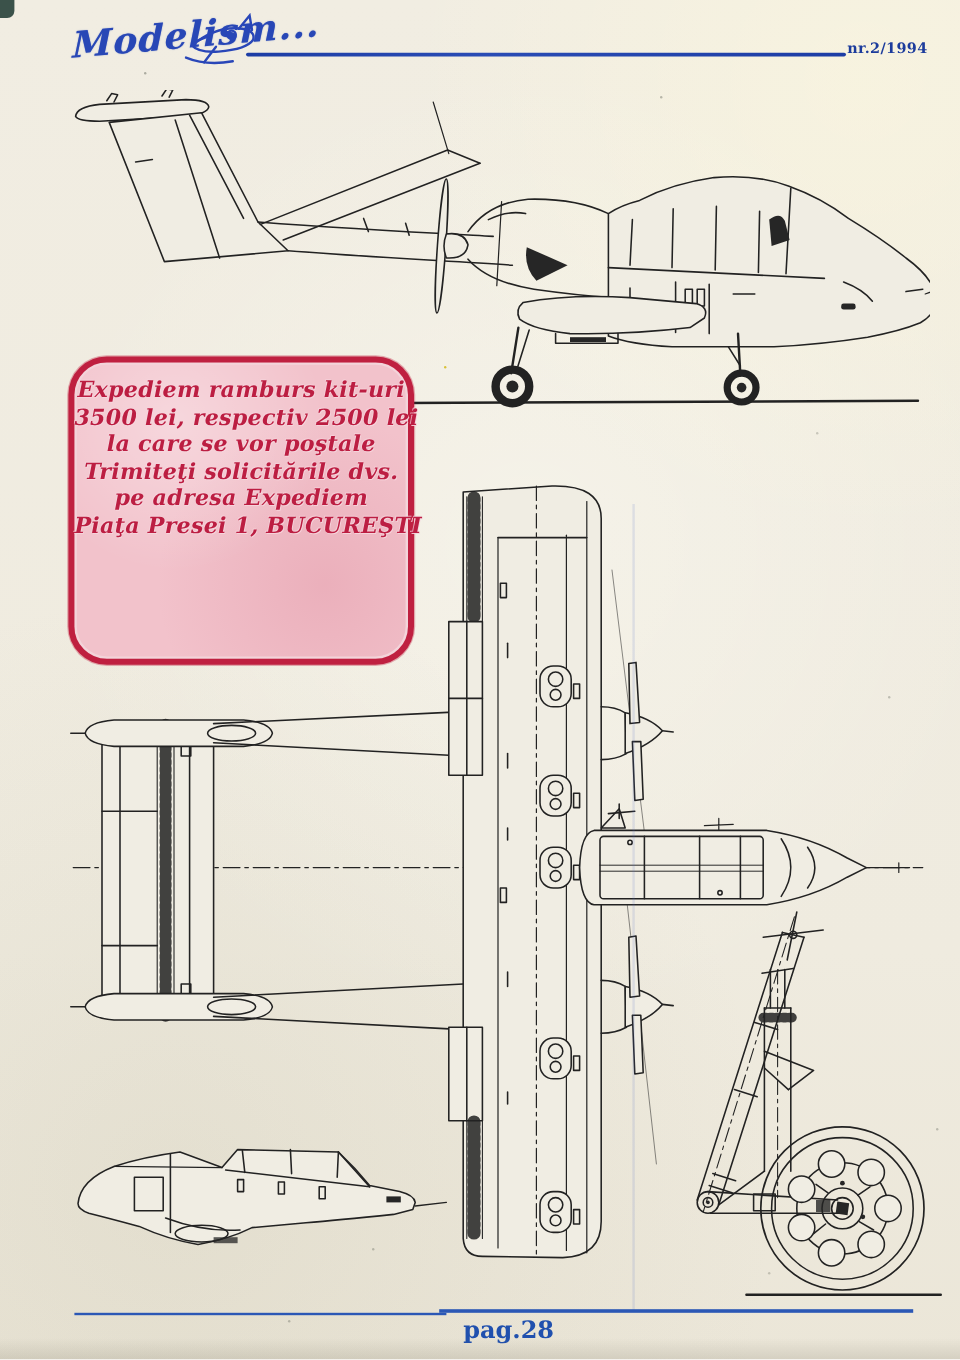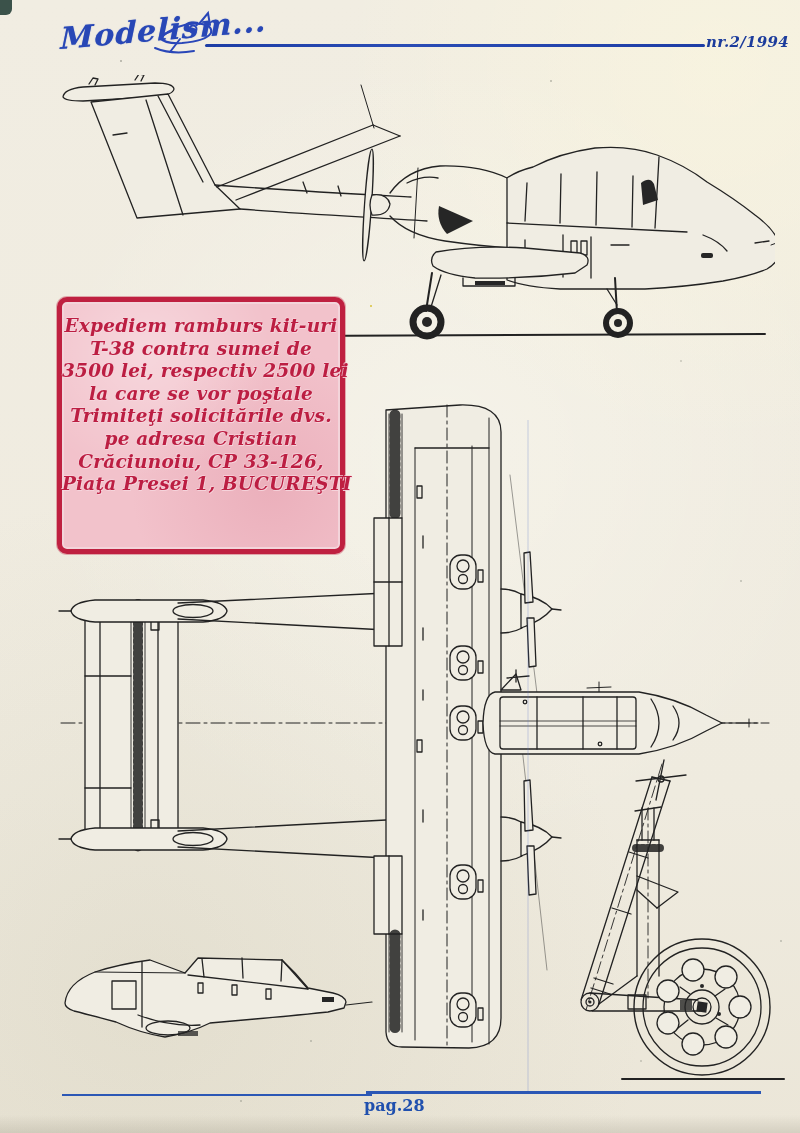--- a/index.html
+++ b/index.html
@@ -20,46 +20,46 @@
   .corner-mark{position:absolute;left:0;top:0;width:12px;height:15px;background:#27403a;border-radius:0 0 6px 0;opacity:.9;}
   .logo{
     position:absolute;left:60px;top:12px;
     color:#2847b6;font-size:30px;font-style:italic;font-weight:bold;
     transform:rotate(-5deg) skewX(-6deg);letter-spacing:1px;
     text-shadow:0 0 1px rgba(40,71,182,.6);
   }
   .logo-doodle{position:absolute;left:152px;top:8px;}
   .header-rule{position:absolute;left:205px;top:44px;width:500px;height:3px;
     background:linear-gradient(90deg,#1d3da5 0%,#2a4cb5 40%,#1d3da5 100%);border-radius:2px;}
-  .issue{position:absolute;left:706px;top:33px;color:#1c3c9c;font-size:15px;font-weight:bold;letter-spacing:.3px;font-style:italic;}
+  .issue{position:absolute;left:706px;top:33px;color:#1c3c9c;font-size:12px;font-weight:bold;letter-spacing:.3px;}
   .figure{position:absolute;}
   .adbox{
     position:absolute;left:57px;top:297px;width:288px;height:257px;box-sizing:border-box;
     background:
       radial-gradient(circle at 30% 20%, rgba(255,255,255,.35), transparent 45%),
       radial-gradient(circle at 75% 75%, rgba(214,120,140,.25), transparent 50%),
       #f2c2cb;
-    border:5px solid #bf2040;border-radius:10px;
+    border:5px solid #bf2040;border-radius:32px;
     box-shadow:inset 0 0 0 2px #f3d4da, 0 0 0 1px rgba(191,32,64,.35);
     padding-top:13px;text-align:center;
   }
   .ad-line{
     color:#bc1e42;font-weight:bold;font-style:italic;font-size:18.5px;line-height:22.6px;
     letter-spacing:.2px;white-space:nowrap;
     text-shadow:0.6px 0.6px 0 rgba(246,214,222,.9), -0.6px -0.6px 0 rgba(246,214,222,.7);
   }
   .crease{position:absolute;left:527px;top:420px;width:2px;height:672px;background:rgba(90,120,200,.30);opacity:.5;}
   .speckles{position:absolute;left:120px;top:60px;width:2px;height:2px;background:rgba(70,75,65,.4);border-radius:50%;
     box-shadow:430px 20px 0 rgba(70,75,65,.35), 620px 520px 0 rgba(70,75,65,.3), 190px 980px 0 rgba(70,75,65,.3),
     560px 300px 0 rgba(70,75,65,.25), 40px 480px 0 rgba(70,75,65,.3), 660px 880px 0 rgba(70,75,65,.3),
     250px 245px 0 #d8c23a, 305px 700px 0 rgba(70,75,65,.25), 120px 1040px 0 rgba(70,75,65,.3),
     520px 1000px 0 rgba(70,75,65,.25), 700px 180px 0 rgba(70,75,65,.25);}
   .footer-rule-left{position:absolute;left:62px;top:1094px;width:310px;height:2px;background:#2b57b5;}
   .footer-rule-right{position:absolute;left:366px;top:1091px;width:395px;height:2.5px;background:#2b57b5;}
-  .pagenum{position:absolute;left:364px;top:1096px;color:#2050ae;font-size:16px;font-weight:bold;}
+  .pagenum{position:absolute;left:386px;top:1096px;color:#2050ae;font-size:20px;font-weight:bold;}
   svg{display:block;}
   .ln{stroke:#222;fill:none;stroke-width:1.3;stroke-linecap:round;stroke-linejoin:round;}
   .fillpaper{fill:#f0ede3;}
   .dark{fill:#262626;stroke:none;}
 </style>
 </head>
 <body>
 
 <div class="page">
 
@@ -146,26 +146,24 @@
         <path d="M560,203 L562,238" stroke-width="2"></path>
           <path d="M552,214 L562,230"></path>
         <circle cx="563" cy="248" r="12" stroke-width="6"></circle>
           <circle class="dark" cx="563" cy="248" r="4"></circle>
       </g>
     </g>
   </svg>
 
   <div class="adbox">
     <div class="ad-line">Expediem ramburs kit-uri</div>
-    <div class="ad-line">T-38 contra sumei de</div>
     <div class="ad-line">3500 lei, respectiv 2500 lei</div>
     <div class="ad-line">la care se vor poştale</div>
     <div class="ad-line">Trimiteţi solicitările dvs.</div>
-    <div class="ad-line">pe adresa Cristian</div>
-    <div class="ad-line">Crăciunoiu, CP 33-126,</div>
+    <div class="ad-line">pe adresa Expediem</div>
     <div class="ad-line">Piaţa Presei 1, BUCUREŞTI</div>
   </div>
 
   <svg class="figure" style="left:55px;top:390px;" width="720" height="670" viewBox="0 0 720 670">
     <g class="ln">
       <path d="M6,333 L714,333" stroke-dasharray="14 4 3 4" stroke-width="1"></path>
       <g>
         <rect class="fillpaper" x="30" y="213" width="93" height="245"></rect>
         <path d="M45,213 L45,458"></path>
           <path d="M103,213 L103,458"></path>

